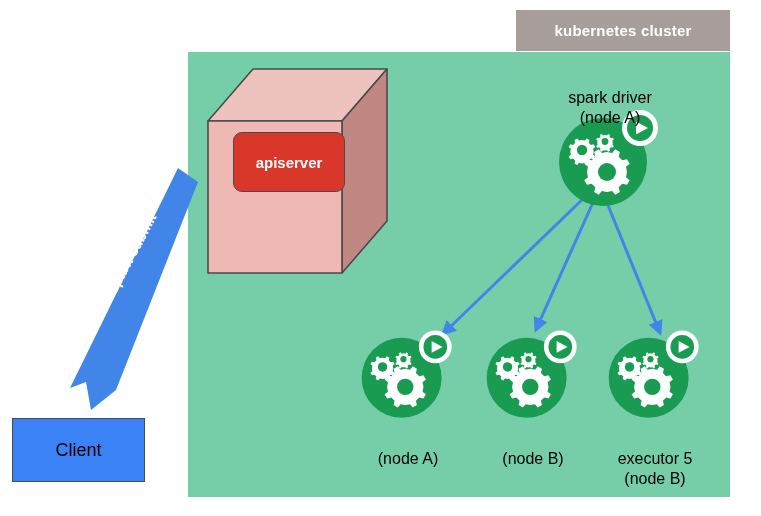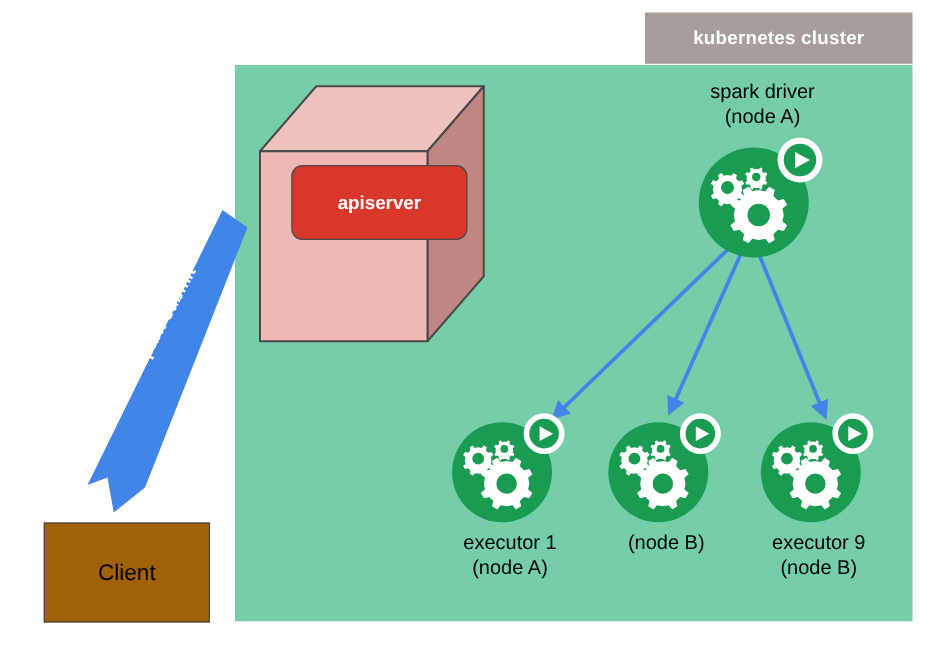--- a/index.html
+++ b/index.html
@@ -43,25 +43,25 @@
     left: 188px;
     top: 52px;
     width: 542px;
     height: 445px;
     background: #76cea8;
   }
 
   
   .client-box {
     position: absolute;
-    left: 35px;
+    left: 12px;
     top: 418px;
     width: 133px;
-    height: 80px;
-    background: #a16207;
+    height: 64px;
+    background: #3b82f6;
     border: 1px solid #4a4a4a;
     box-sizing: border-box;
     display: flex;
     align-items: center;
     justify-content: center;
     font-size: 18px;
     color: #000000;
   }
 
   
@@ -92,21 +92,21 @@
   .cube {
     position: absolute;
     left: 205px;
     top: 66px;
     width: 185px;
     height: 215px;
   }
   .cube svg { display: block; }
   .cube-pod {
     position: absolute;
-    width: 141px;
+    width: 112px;
     height: 60px;
     background: #d9372a;
     border: 1.5px solid #4a4a4a;
     border-radius: 9px;
     box-sizing: border-box;
     display: flex;
     align-items: center;
     justify-content: center;
     color: #ffffff;
     font-size: 15px;
@@ -120,20 +120,21 @@
     position: absolute;
   }
   .node svg { display: block; }
   .node-caption {
     position: absolute;
     text-align: center;
     font-size: 16px;
     color: #000000;
     line-height: 1.25;
     white-space: nowrap;
+    margin-top: 24px;
   }
 
   
   .node-driver   { left: 555px; top: 110px; width: 110px; height: 100px; }
   .cap-driver    { left: 520px; top: 64px;  width: 180px; }
   .node-exec1    { left: 358px; top: 330px; width: 100px; height: 92px; }
   .cap-exec1     { left: 328px; top: 425px; width: 160px; }
   .node-exec2    { left: 483px; top: 330px; width: 100px; height: 92px; }
   .cap-exec2     { left: 453px; top: 425px; width: 160px; }
   .node-exec3    { left: 605px; top: 330px; width: 100px; height: 92px; }
@@ -246,21 +247,20 @@
         <path d="M27,30 l3.0,0.6 l1.8,-2.2 l2.7,1.6 l-0.7,2.8 l2.1,2.1 l2.8,-0.7 l1.6,2.7 l-2.2,1.8 l0.6,3.0 l-0.6,3.0 l2.2,1.8 l-1.6,2.7 l-2.8,-0.7 l-2.1,2.1 l0.7,2.8 l-2.7,1.6 l-1.8,-2.2 l-3.0,0.6 l-3.0,-0.6 l-1.8,2.2 l-2.7,-1.6 l0.7,-2.8 l-2.1,-2.1 l-2.8,0.7 l-1.6,-2.7 l2.2,-1.8 l-0.6,-3.0 l0.6,-3.0 l-2.2,-1.8 l1.6,-2.7 l2.8,0.7 l2.1,-2.1 l-0.7,-2.8 l2.7,-1.6 l1.8,2.2 z"></path>
         <circle cx="27" cy="40" r="5.2" fill="#1a9b52"></circle>
       </g>
       <g fill="#ffffff">
         <path d="M50,25 l2.0,0.4 l1.2,-1.5 l1.8,1.1 l-0.5,1.9 l1.4,1.4 l1.9,-0.5 l1.1,1.8 l-1.5,1.2 l0.4,2.0 l-0.4,2.0 l1.5,1.2 l-1.1,1.8 l-1.9,-0.5 l-1.4,1.4 l0.5,1.9 l-1.8,1.1 l-1.2,-1.5 l-2.0,0.4 l-2.0,-0.4 l-1.2,1.5 l-1.8,-1.1 l0.5,-1.9 l-1.4,-1.4 l-1.9,0.5 l-1.1,-1.8 l1.5,-1.2 l-0.4,-2.0 l0.4,-2.0 l-1.5,-1.2 l1.1,-1.8 l1.9,0.5 l1.4,-1.4 l-0.5,-1.9 l1.8,-1.1 l1.2,1.5 z"></path>
         <circle cx="50" cy="31.5" r="3.4" fill="#1a9b52"></circle>
       </g>
     </svg>
   </div>
   <div class="node-caption cap-exec1">
-    <div>executor 1</div>
     <div>(node A)</div>
   </div>
 
   <div class="node node-exec2">
     <svg width="100" height="92" viewBox="0 0 110 100" xmlns="http://www.w3.org/2000/svg">
       <circle cx="48" cy="52" r="44" fill="#1a9b52"></circle>
       <g>
         <circle cx="85" cy="18" r="18" fill="#ffffff"></circle>
         <circle cx="85" cy="18" r="13" fill="#1a9b52"></circle>
         <polygon points="81,11.5 93,18 81,24.5" fill="#ffffff"></polygon>
@@ -299,17 +299,17 @@
         <path d="M27,30 l3.0,0.6 l1.8,-2.2 l2.7,1.6 l-0.7,2.8 l2.1,2.1 l2.8,-0.7 l1.6,2.7 l-2.2,1.8 l0.6,3.0 l-0.6,3.0 l2.2,1.8 l-1.6,2.7 l-2.8,-0.7 l-2.1,2.1 l0.7,2.8 l-2.7,1.6 l-1.8,-2.2 l-3.0,0.6 l-3.0,-0.6 l-1.8,2.2 l-2.7,-1.6 l0.7,-2.8 l-2.1,-2.1 l-2.8,0.7 l-1.6,-2.7 l2.2,-1.8 l-0.6,-3.0 l0.6,-3.0 l-2.2,-1.8 l1.6,-2.7 l2.8,0.7 l2.1,-2.1 l-0.7,-2.8 l2.7,-1.6 l1.8,2.2 z"></path>
         <circle cx="27" cy="40" r="5.2" fill="#1a9b52"></circle>
       </g>
       <g fill="#ffffff">
         <path d="M50,25 l2.0,0.4 l1.2,-1.5 l1.8,1.1 l-0.5,1.9 l1.4,1.4 l1.9,-0.5 l1.1,1.8 l-1.5,1.2 l0.4,2.0 l-0.4,2.0 l1.5,1.2 l-1.1,1.8 l-1.9,-0.5 l-1.4,1.4 l0.5,1.9 l-1.8,1.1 l-1.2,-1.5 l-2.0,0.4 l-2.0,-0.4 l-1.2,1.5 l-1.8,-1.1 l0.5,-1.9 l-1.4,-1.4 l-1.9,0.5 l-1.1,-1.8 l1.5,-1.2 l-0.4,-2.0 l0.4,-2.0 l-1.5,-1.2 l1.1,-1.8 l1.9,0.5 l1.4,-1.4 l-0.5,-1.9 l1.8,-1.1 l1.2,1.5 z"></path>
         <circle cx="50" cy="31.5" r="3.4" fill="#1a9b52"></circle>
       </g>
     </svg>
   </div>
   <div class="node-caption cap-exec3">
-    <div>executor 9</div>
+    <div>executor 5</div>
     <div>(node B)</div>
   </div>
 
 </div>
 
 </body></html>

